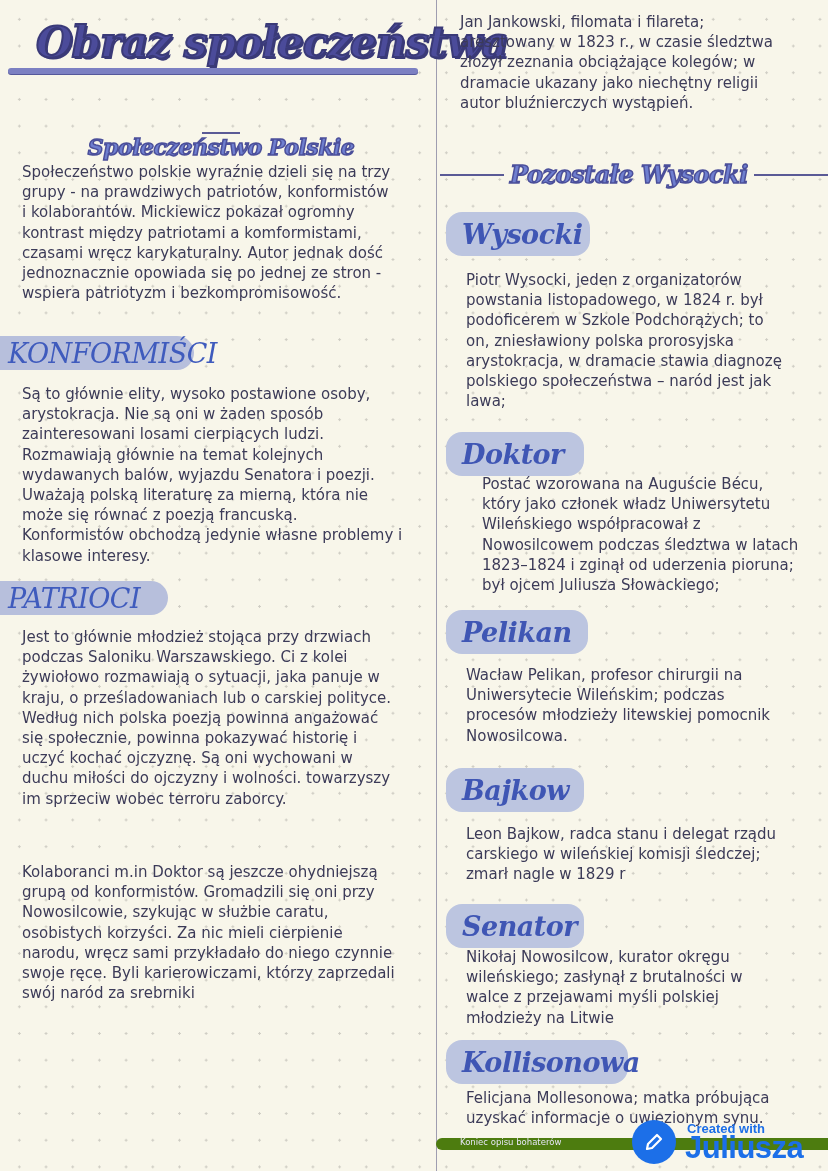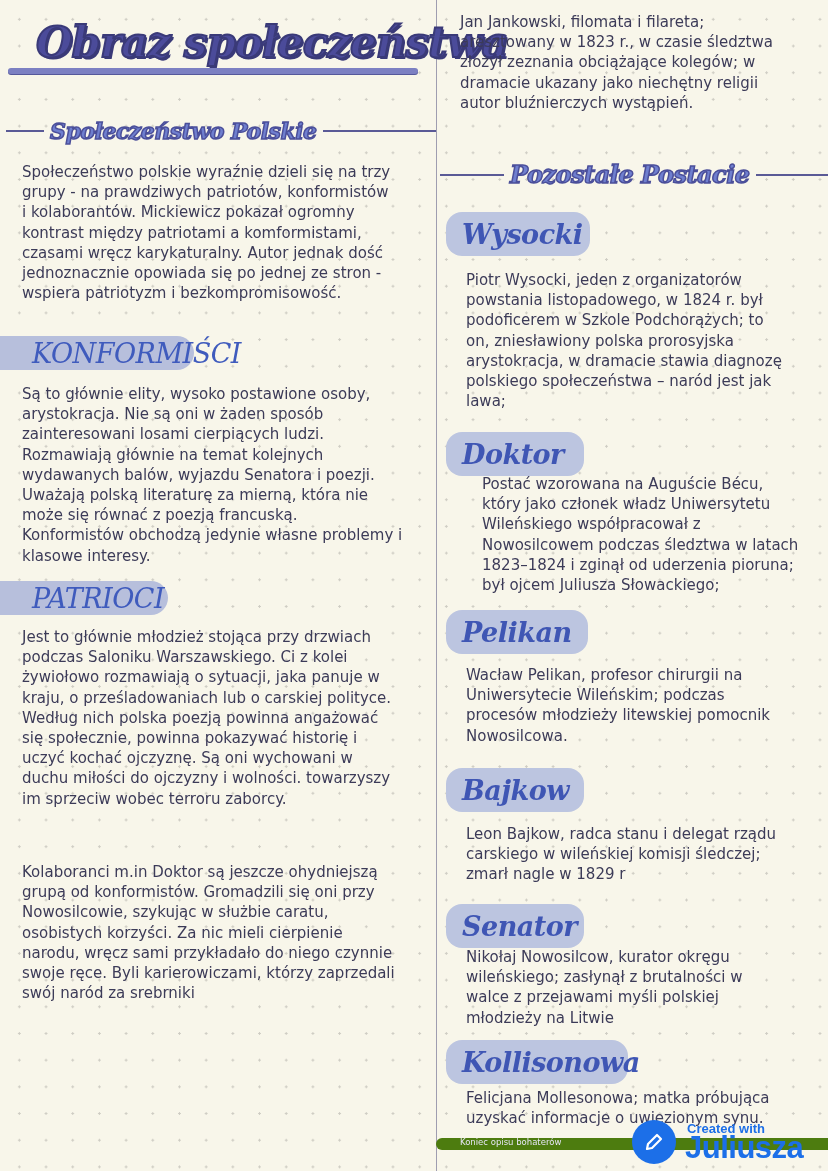--- a/index.html
+++ b/index.html
@@ -40,21 +40,20 @@
 
   
   .pill {
     position:absolute; left:0; height:34px; border-radius:0 17px 17px 0;
     background:#b7bfdc; display:flex; align-items:center; padding-left:8px;
   }
   .pill .label {
     font-family:"DejaVu Serif", serif; font-style:italic;
     font-size:27px; color:#3f5bbd; letter-spacing:-0.5px;
     filter:blur(0.3px);
-    margin-left:24px;
   }
 
   
   .cpill {
     position:absolute; left:446px; height:32px; border-radius:16px;
     background:#bcc5e0; display:flex; align-items:center; padding:6px 16px;
   }
   .cpill .label {
     font-family:"DejaVu Serif", serif; font-style:italic; font-weight:bold;
     font-size:27px; color:#3f56b4; letter-spacing:-0.5px;
@@ -90,21 +89,21 @@
 </head>
 <body>
 
 <div class="page">
 
   <div class="col-divider"></div>
 
   <div class="main-title">Obraz społeczeństwa</div>
   <div class="title-underline"></div>
 
-  <div class="section-head" style="left:6px; top:118px; width:430px;">
+  <div class="section-head" style="left:6px; top:132px; width:430px;flex-direction:column;">
     <div class="line" style="width:38px;"></div>
     <div class="label" style="font-size:22px;">Społeczeństwo Polskie</div>
     <div class="line" style="flex:1;"></div>
   </div>
 
   <p class="para" style="left:22px; top:162px;">Społeczeństwo polskie wyraźnie dzieli się na trzy
 grupy - na prawdziwych patriotów, konformistów
 i kolaborantów. Mickiewicz pokazał ogromny
 kontrast między patriotami a komformistami,
 czasami wręcz karykaturalny. Autor jednak dość
@@ -146,21 +145,21 @@
 swój naród za srebrniki</p>
 
   <p class="para" style="left:460px; top:12px;">Jan Jankowski, filomata i filareta;
 aresztowany w 1823 r., w czasie śledztwa
 złożył zeznania obciążające kolegów; w
 dramacie ukazany jako niechętny religii
 autor bluźnierczych wystąpień.</p>
 
   <div class="section-head" style="left:440px; top:160px; width:388px;">
     <div class="line" style="width:64px;"></div>
-    <div class="label" style="font-size:24px;">Pozostałe Postacie</div>
+    <div class="label" style="font-size:24px;">Pozostałe Wysocki</div>
     <div class="line" style="flex:1;"></div>
   </div>
 
   <div class="cpill" style="top:212px; width:112px;">
     <span class="label">Wysocki</span>
   </div>
   <p class="para" style="left:466px; top:270px;">Piotr Wysocki, jeden z organizatorów
 powstania listopadowego, w 1824 r. był
 podoficerem w Szkole Podchorążych; to
 on, zniesławiony polska prorosyjska

